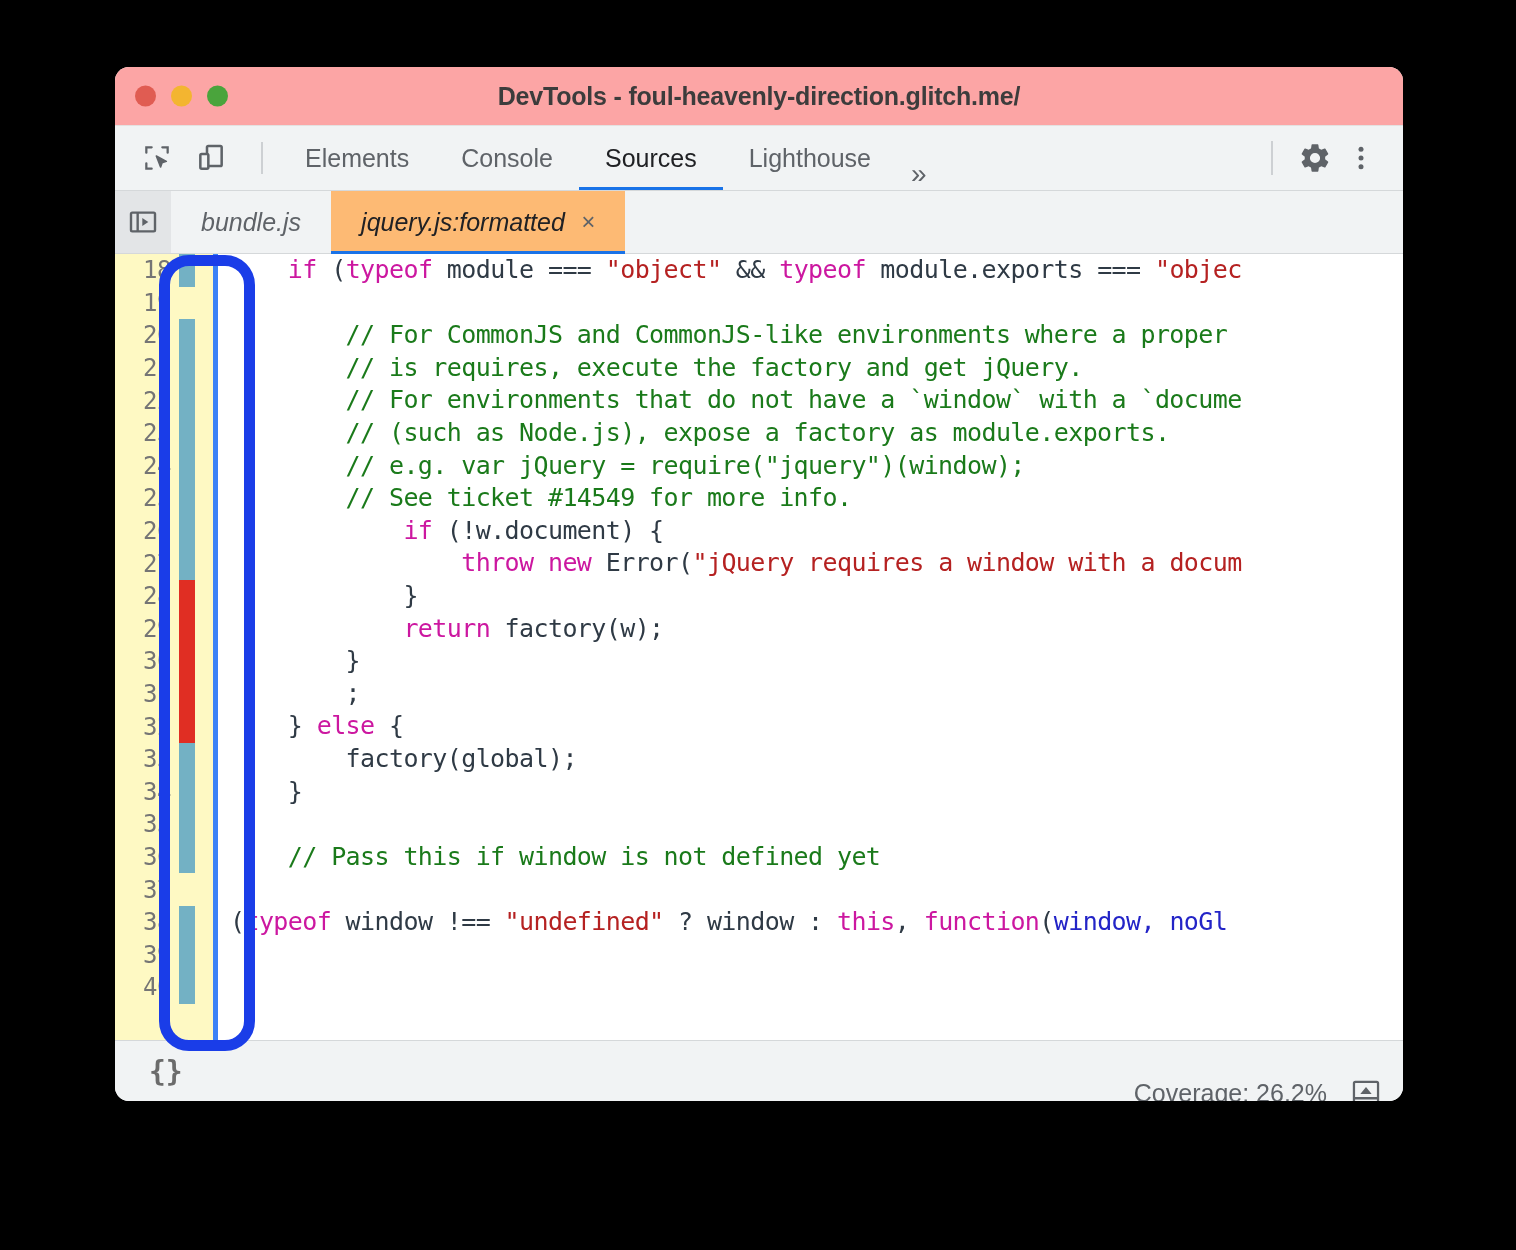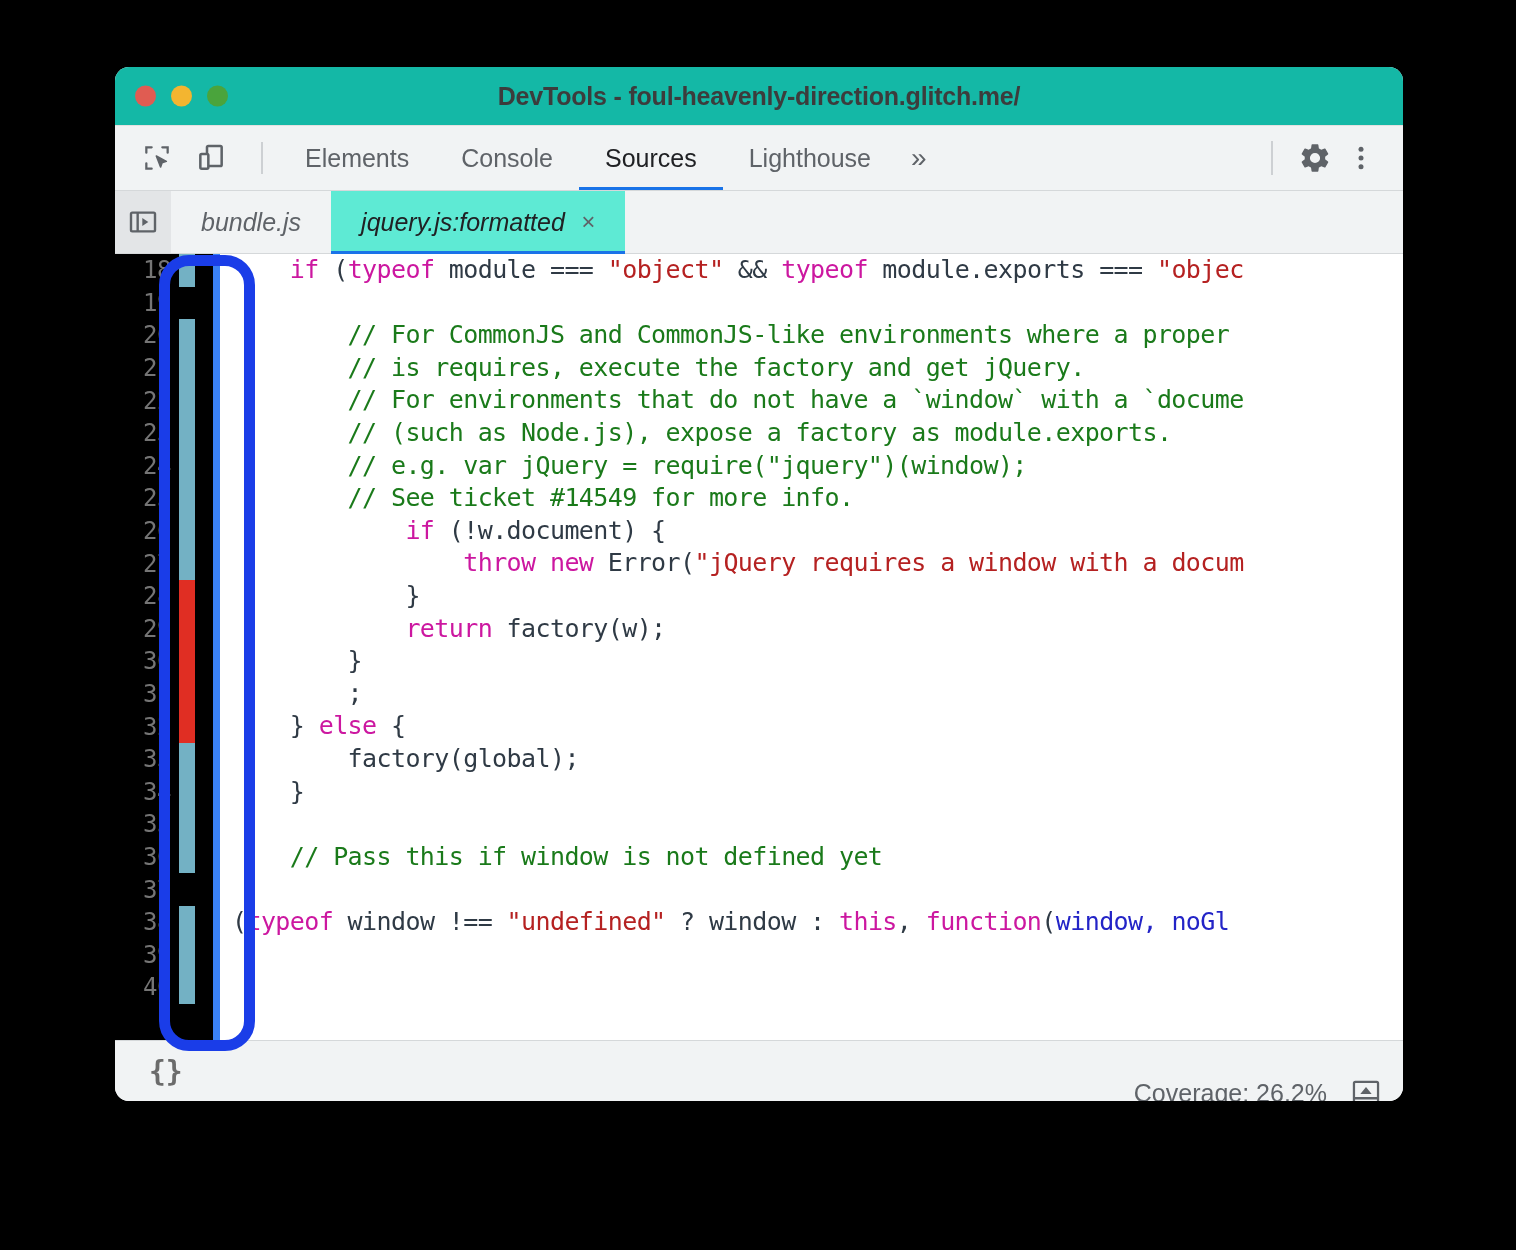--- a/index.html
+++ b/index.html
@@ -22,21 +22,21 @@
     width: 1288px;
     height: 1034px;
     border-radius: 14px;
     background: #ffffff;
     overflow: hidden;
     box-shadow: 0 10px 40px rgba(0,0,0,0.55);
   }
 
   .titlebar {
     height: 58px;
-    background: #14b8a6;
+    background: #fca5a5;
     position: relative;
     display: flex;
     align-items: center;
     justify-content: center;
     border-bottom: 1px solid #e4e1e0;
   }
   .traffic {
     position: absolute;
     left: 20px;
     top: 50%;
@@ -74,21 +74,21 @@
     width: 40px; height: 40px;
     display: flex; align-items: center; justify-content: center;
     color: #5f6368;
   }
   .tb-sep {
     width: 2px; height: 32px; background: #cdd0d3;
     margin: 0 16px;
   }
   .panel-tabs {
     display: flex;
-    align-items: center;
+    align-items: flex-end;
     height: 100%;
   }
   .panel-tab {
     display: flex; align-items: center;
     padding: 0 26px;
     font-size: 25px;
     color: #5f6368;
     position: relative;
     height: 100%;
     white-space: nowrap;
@@ -139,21 +139,21 @@
     display: flex; align-items: center;
     padding: 0 30px;
     font-size: 25px;
     color: #5f6368;
     position: relative;
     white-space: nowrap;
     gap: 16px;
     font-style: italic;
   }
   .filetab.active {
-    background: #5eead4;
+    background: #fdba74;
     color: #202124;
   }
   .filetab.active::after {
     content: "";
     position: absolute;
     left: 0; right: 0; bottom: -1px;
     height: 3px;
     background: #1a73e8;
   }
   .tab-close {
@@ -166,23 +166,23 @@
   .editor {
     position: relative;
     height: 786px;
     background: #ffffff;
     overflow: hidden;
     display: flex;
   }
   .gutter {
     width: 98px;
     flex: 0 0 98px;
-    background: #000000;
-    position: relative;
-    border-right: 7px solid #3b82f6;
+    background: #fef9c3;
+    position: relative;
+    border-right: 5px solid #3b82f6;
   }
   .gutter-row {
     height: 32.6px;
     display: flex;
     align-items: center;
     justify-content: flex-end;
     position: relative;
     padding-right: 42px;
     box-sizing: border-box;
   }

